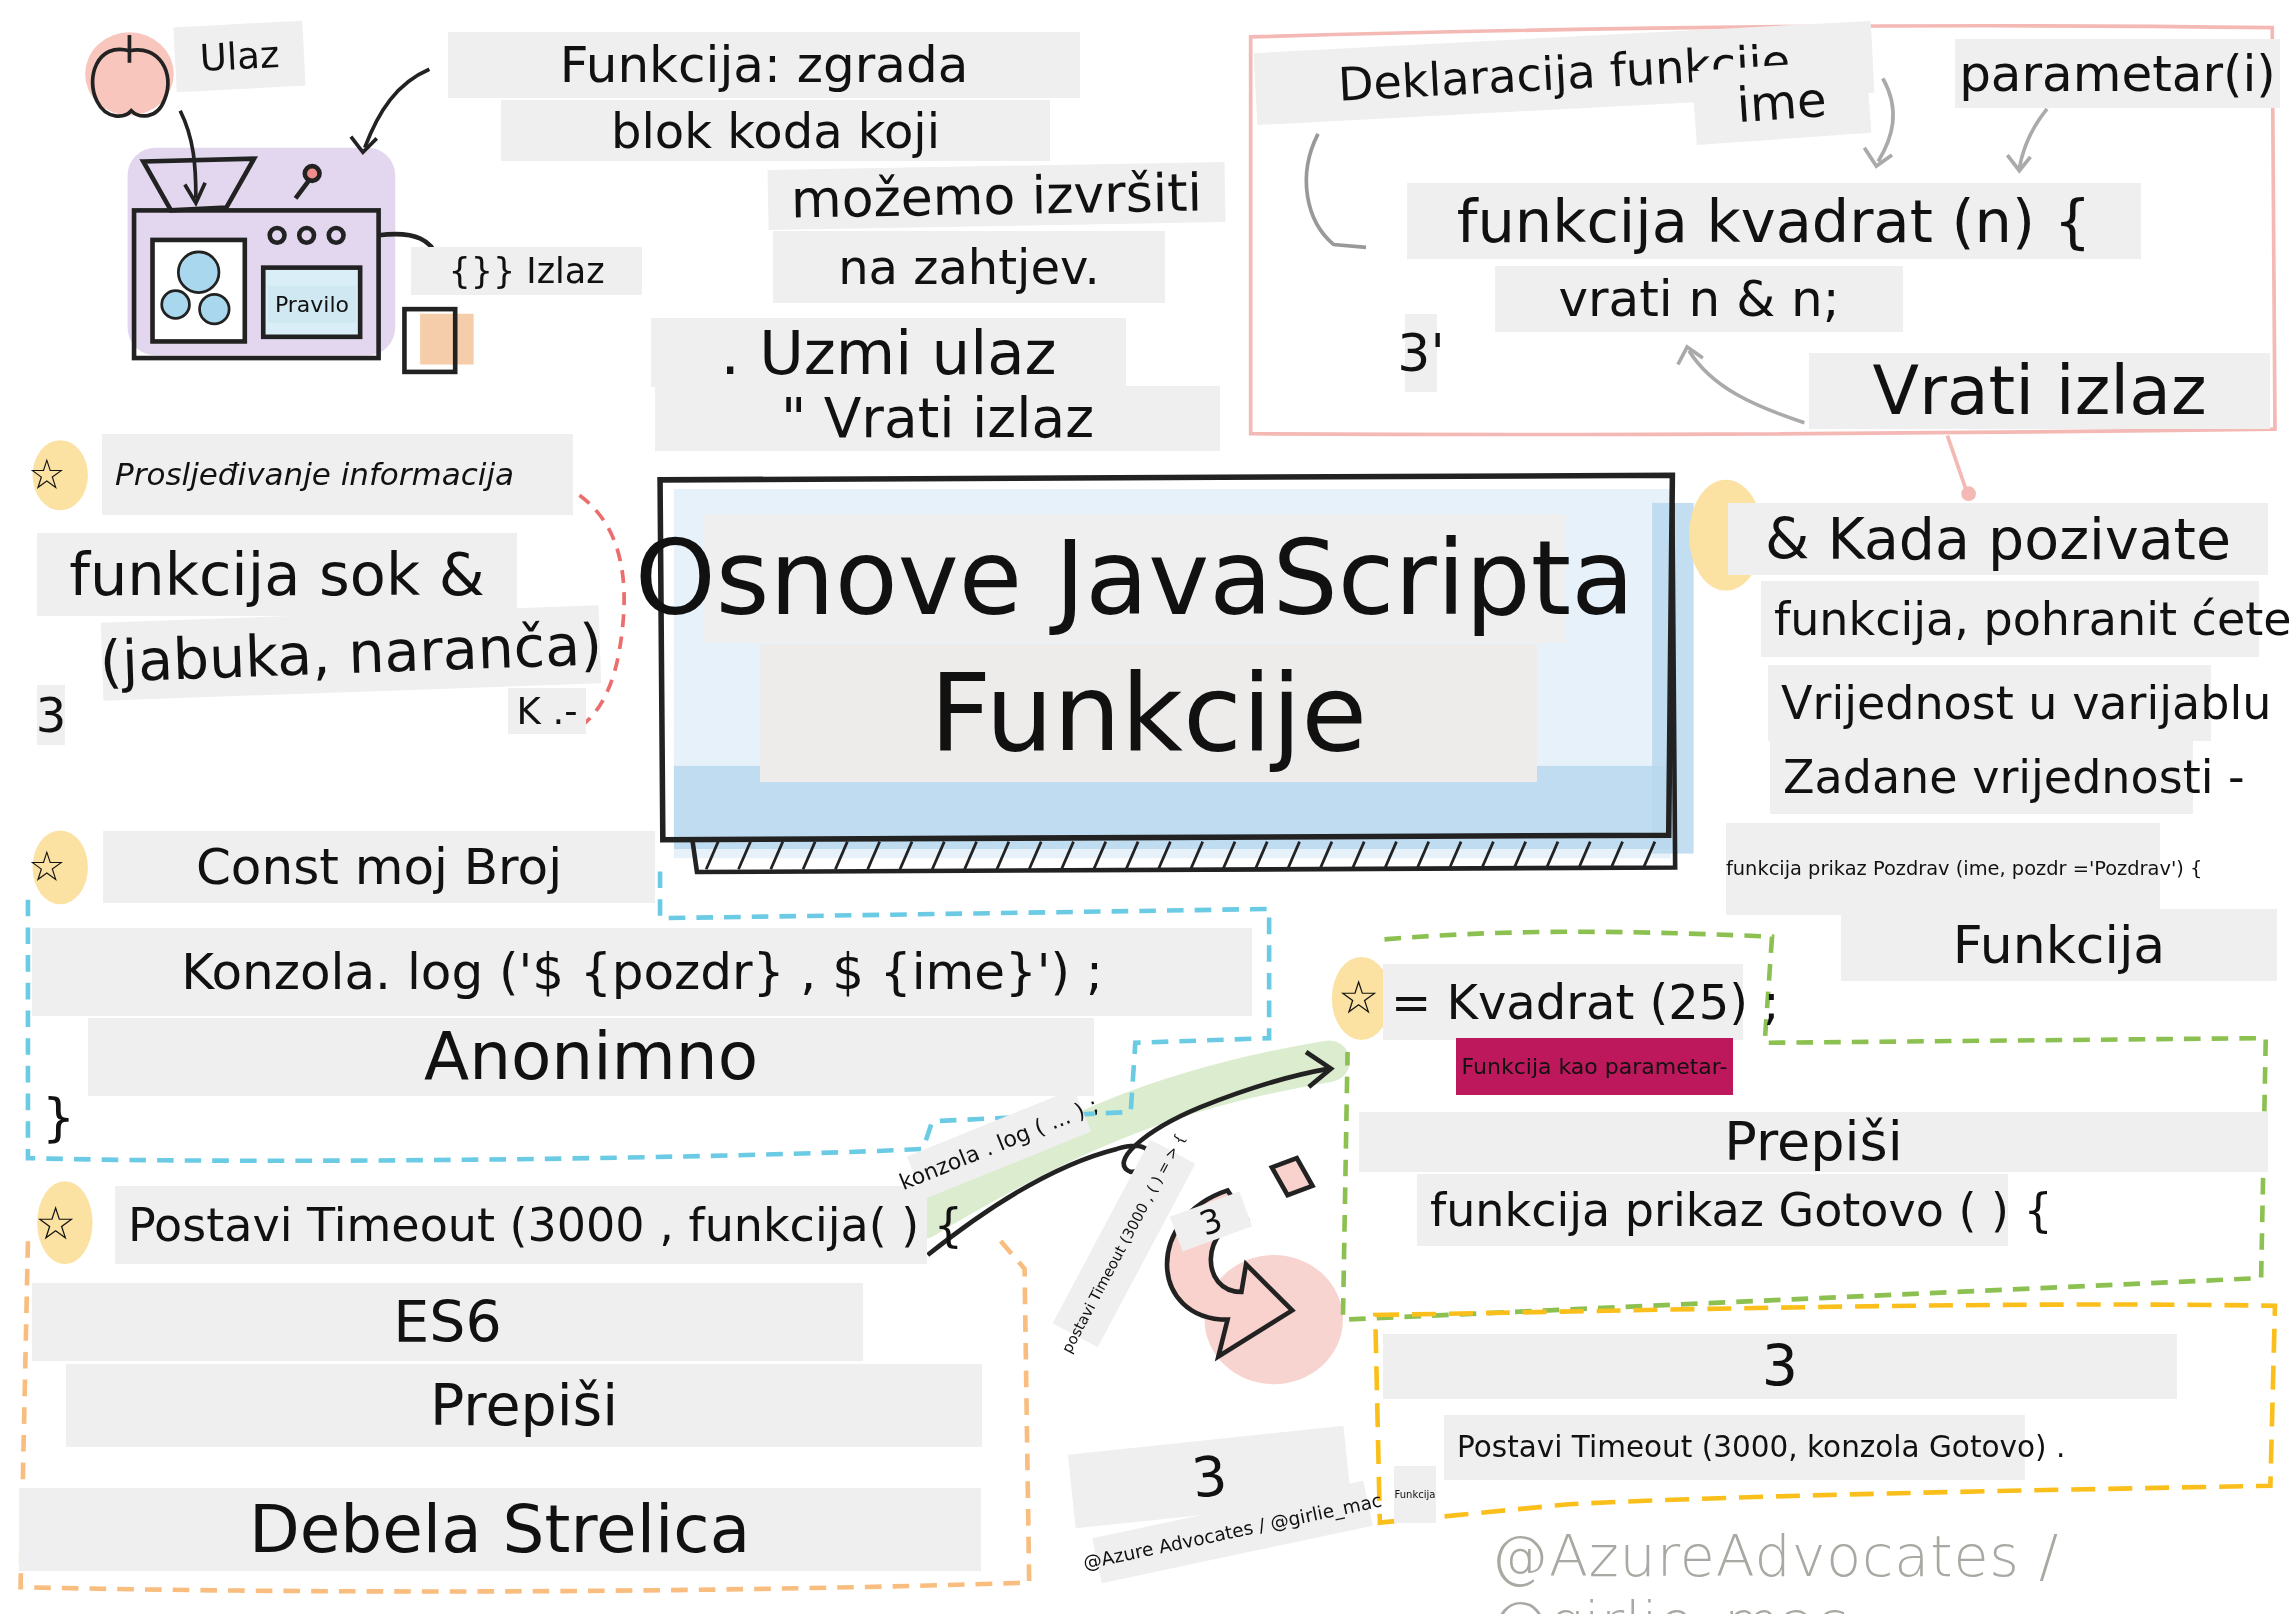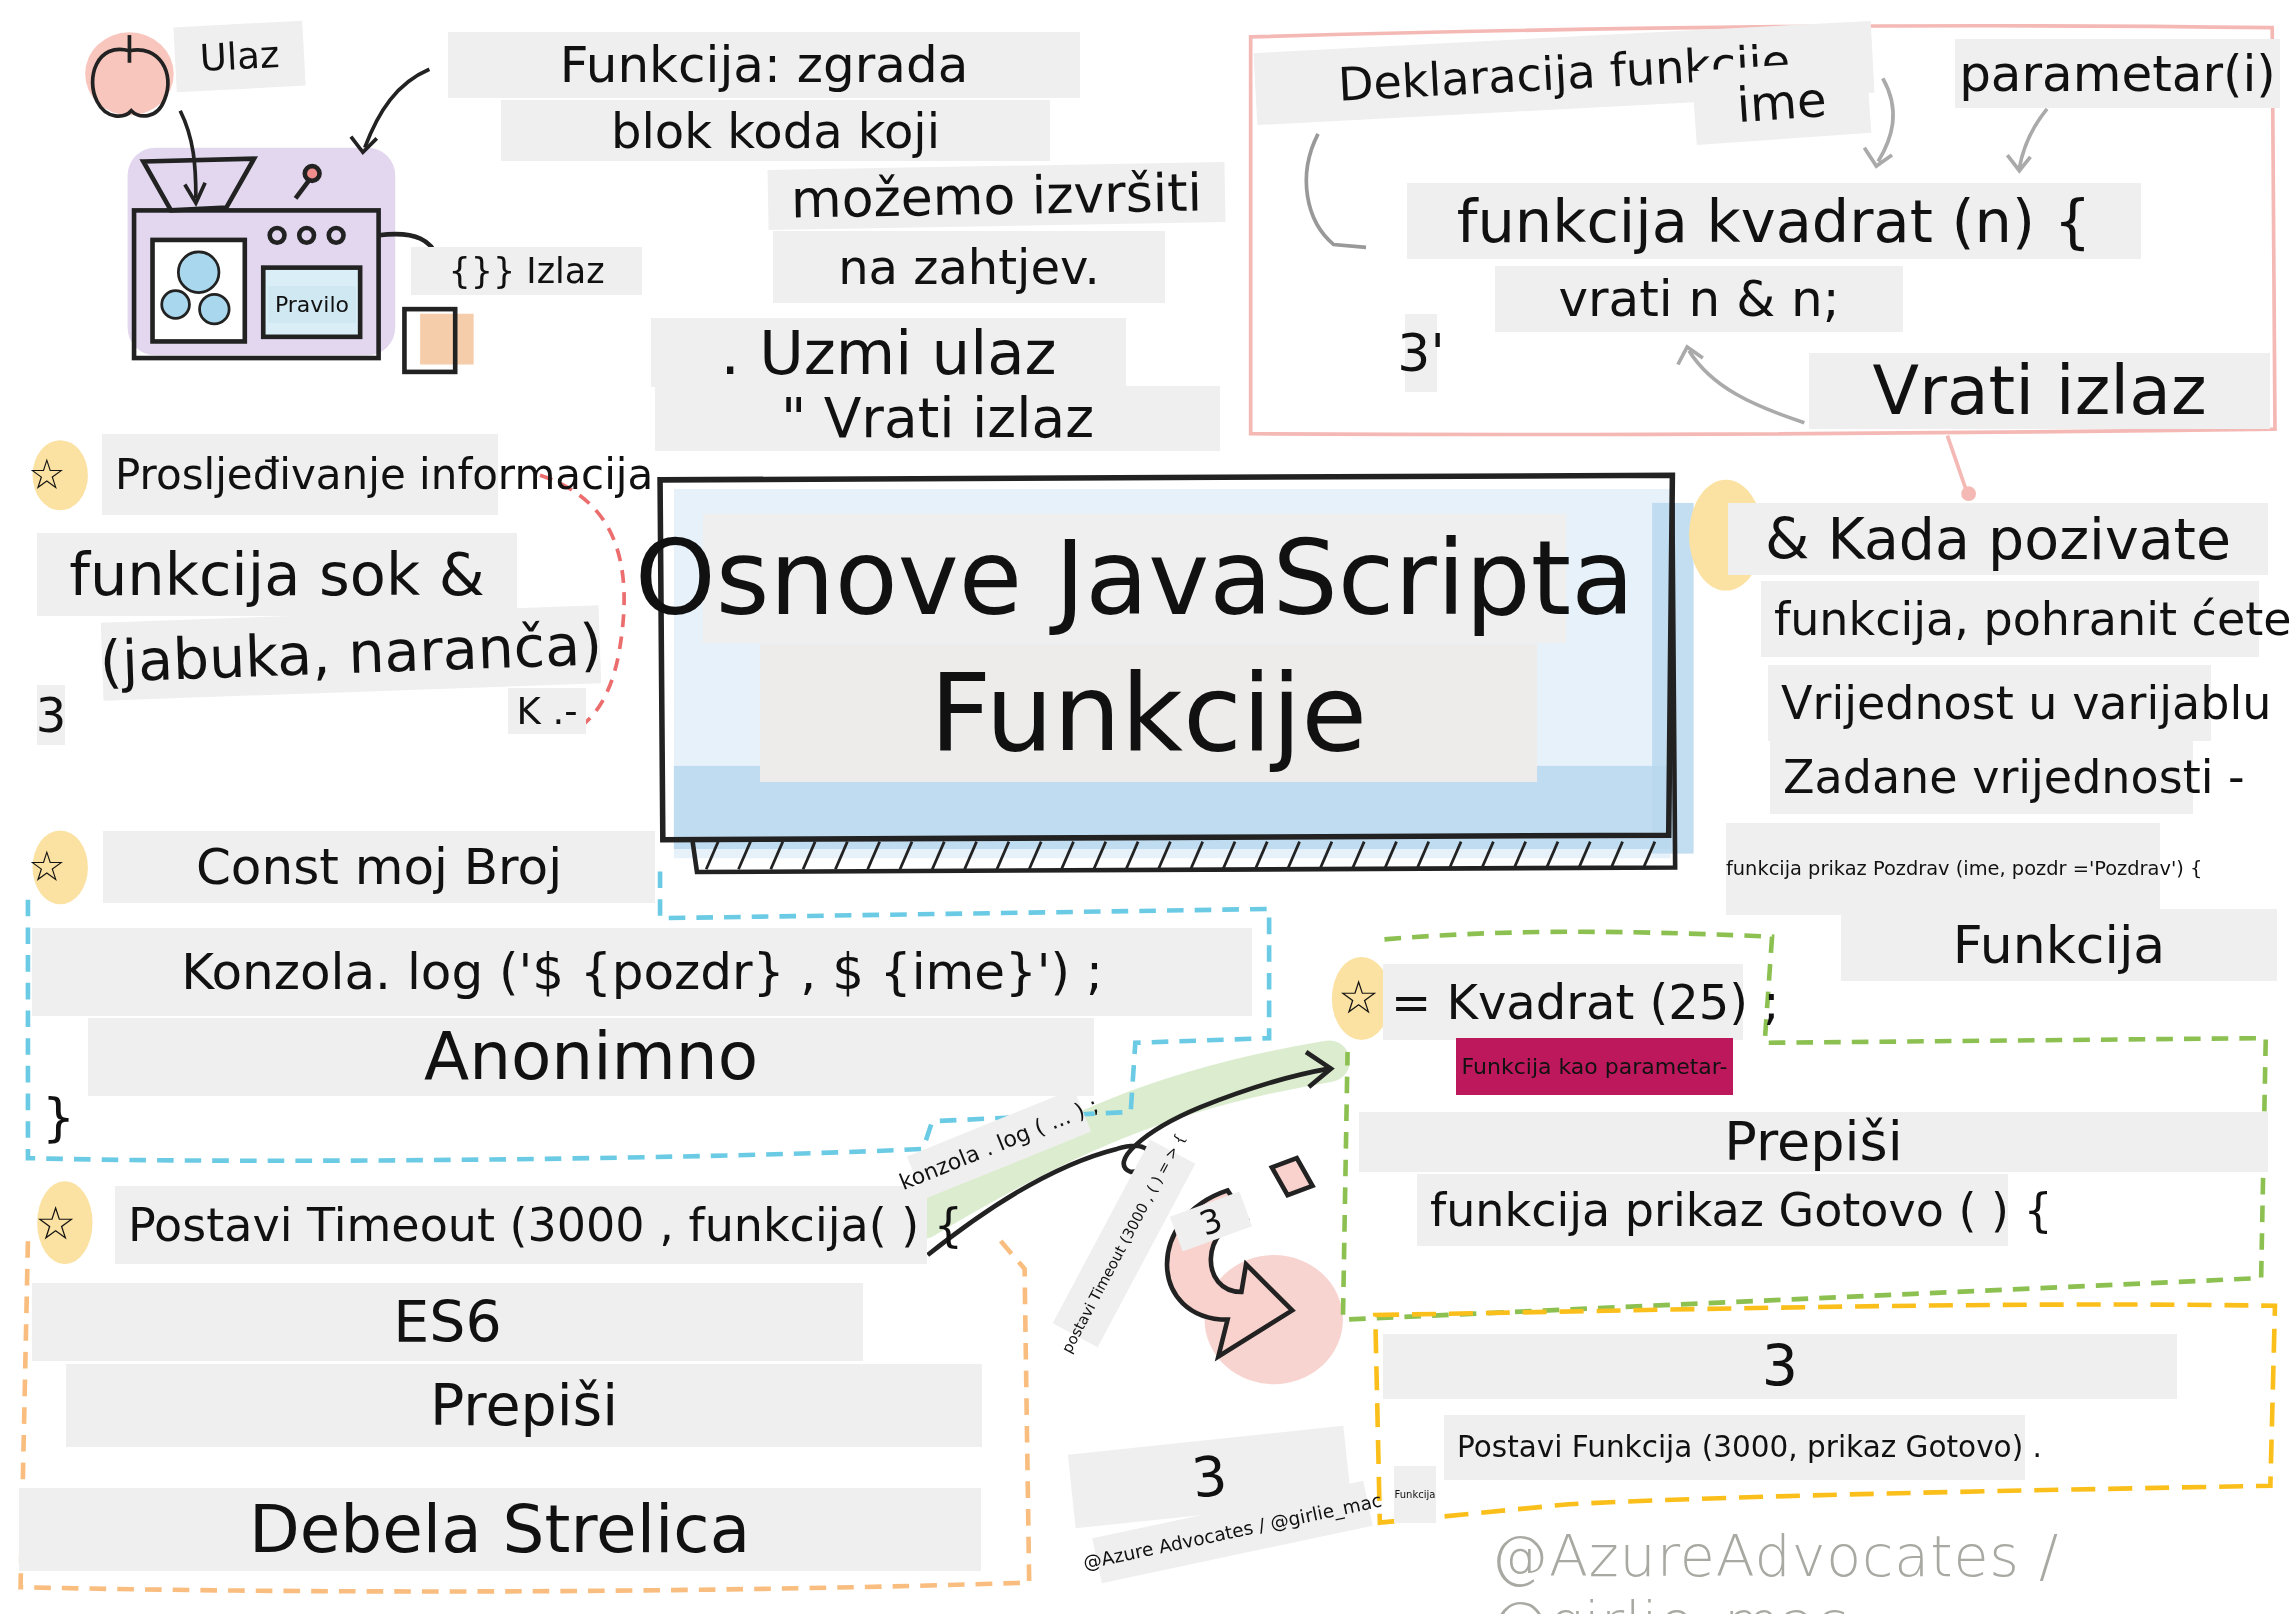--- a/index.html
+++ b/index.html
@@ -138,21 +138,21 @@
 
 <div class="lbl" style="left:1255px;top:37px;width:618px;height:72px;font-size:46px;transform:rotate(-3deg);">Deklaracija funkcije</div>
 <div class="lbl" style="left:1694px;top:65px;width:175px;height:74px;font-size:48px;transform:rotate(-4deg);">ime</div>
 <div class="lbl" style="left:1955px;top:39px;width:325px;height:69px;font-size:50px;">parametar(i)</div>
 <div class="lbl" style="left:1407px;top:183px;width:734px;height:76px;font-size:59px;">funkcija kvadrat (n) {</div>
 <div class="lbl" style="left:1495px;top:266px;width:408px;height:66px;font-size:50px;">vrati n &amp; n;</div>
 <div class="lbl" style="left:1405px;top:314px;width:32px;height:78px;font-size:52px;">3'</div>
 <div class="lbl" style="left:1809px;top:353px;width:461px;height:76px;font-size:68px;">Vrati izlaz</div>
 
 <div class="abs" style="left:28px;top:452px;width:46px;height:46px;font-size:42px;line-height:46px;">☆</div>
-<div class="lbl left" style="left:102px;top:434px;width:396px;height:81px;font-size:42px;">Prosljeđivanje informacija</div>
+<div class="lbl left" style="left:102px;top:434px;width:471px;height:81px;font-size:31px;font-style:italic;">Prosljeđivanje informacija</div>
 <div class="lbl" style="left:37px;top:533px;width:480px;height:83px;font-size:59px;">funkcija sok &amp;</div>
 <div class="lbl" style="left:102px;top:614px;width:498px;height:78px;font-size:57px;transform:rotate(-2deg);">(jabuka, naranča)</div>
 <div class="lbl" style="left:37px;top:685px;width:28px;height:60px;font-size:48px;">3</div>
 <div class="lbl" style="left:508px;top:688px;width:78px;height:46px;font-size:37px;">K .-</div>
 
 <div class="lbl" style="left:703px;top:514px;width:863px;height:129px;font-size:103px;background:#efefef;">Osnove JavaScripta</div>
 <div class="lbl" style="left:760px;top:644px;width:777px;height:138px;font-size:107px;background:#eeebeb;">Funkcije</div>
 
 <div class="abs" style="left:1694px;top:517px;width:46px;height:46px;font-size:42px;line-height:46px;"></div>
 <div class="lbl" style="left:1728px;top:503px;width:540px;height:72px;font-size:57px;">&amp; Kada pozivate</div>
@@ -180,17 +180,17 @@
 <div class="lbl" style="left:1094px;top:1509px;width:277px;height:46px;font-size:18.5px;transform:rotate(-12deg);">@Azure Advocates / @girlie_mac</div>
 
 <div class="abs" style="left:1338px;top:974px;width:46px;height:46px;font-size:46px;line-height:46px;">☆</div>
 <div class="lbl" style="left:1841px;top:909px;width:436px;height:72px;font-size:52px;">Funkcija</div>
 <div class="lbl left" style="left:1383px;top:964px;width:360px;height:76px;font-size:48px;padding-left:8px;">= Kvadrat (25) ;</div>
 <div class="lbl" style="left:1456px;top:1038px;width:277px;height:57px;font-size:22px;background:#be185d;">Funkcija kao parametar-</div>
 <div class="lbl" style="left:1359px;top:1112px;width:909px;height:60px;font-size:54px;">Prepiši</div>
 <div class="lbl left" style="left:1417px;top:1174px;width:591px;height:72px;font-size:46px;">funkcija prikaz Gotovo ( ) {</div>
 
 <div class="lbl" style="left:1383px;top:1334px;width:794px;height:65px;font-size:57px;">3</div>
-<div class="lbl left" style="left:1444px;top:1415px;width:581px;height:65px;font-size:29.5px;">Postavi Funkcija (3000, prikaz Gotovo) .</div>
+<div class="lbl left" style="left:1444px;top:1415px;width:581px;height:65px;font-size:29.5px;">Postavi Timeout (3000, konzola Gotovo) .</div>
 <div class="lbl" style="left:1394px;top:1466px;width:42px;height:57px;font-size:10px;">Funkcija</div>
 
 <div class="sig" style="left:1491px;top:1523px;font-size:57px;">@AzureAdvocates / @girlie_mac</div>
 
 
 </body></html>

